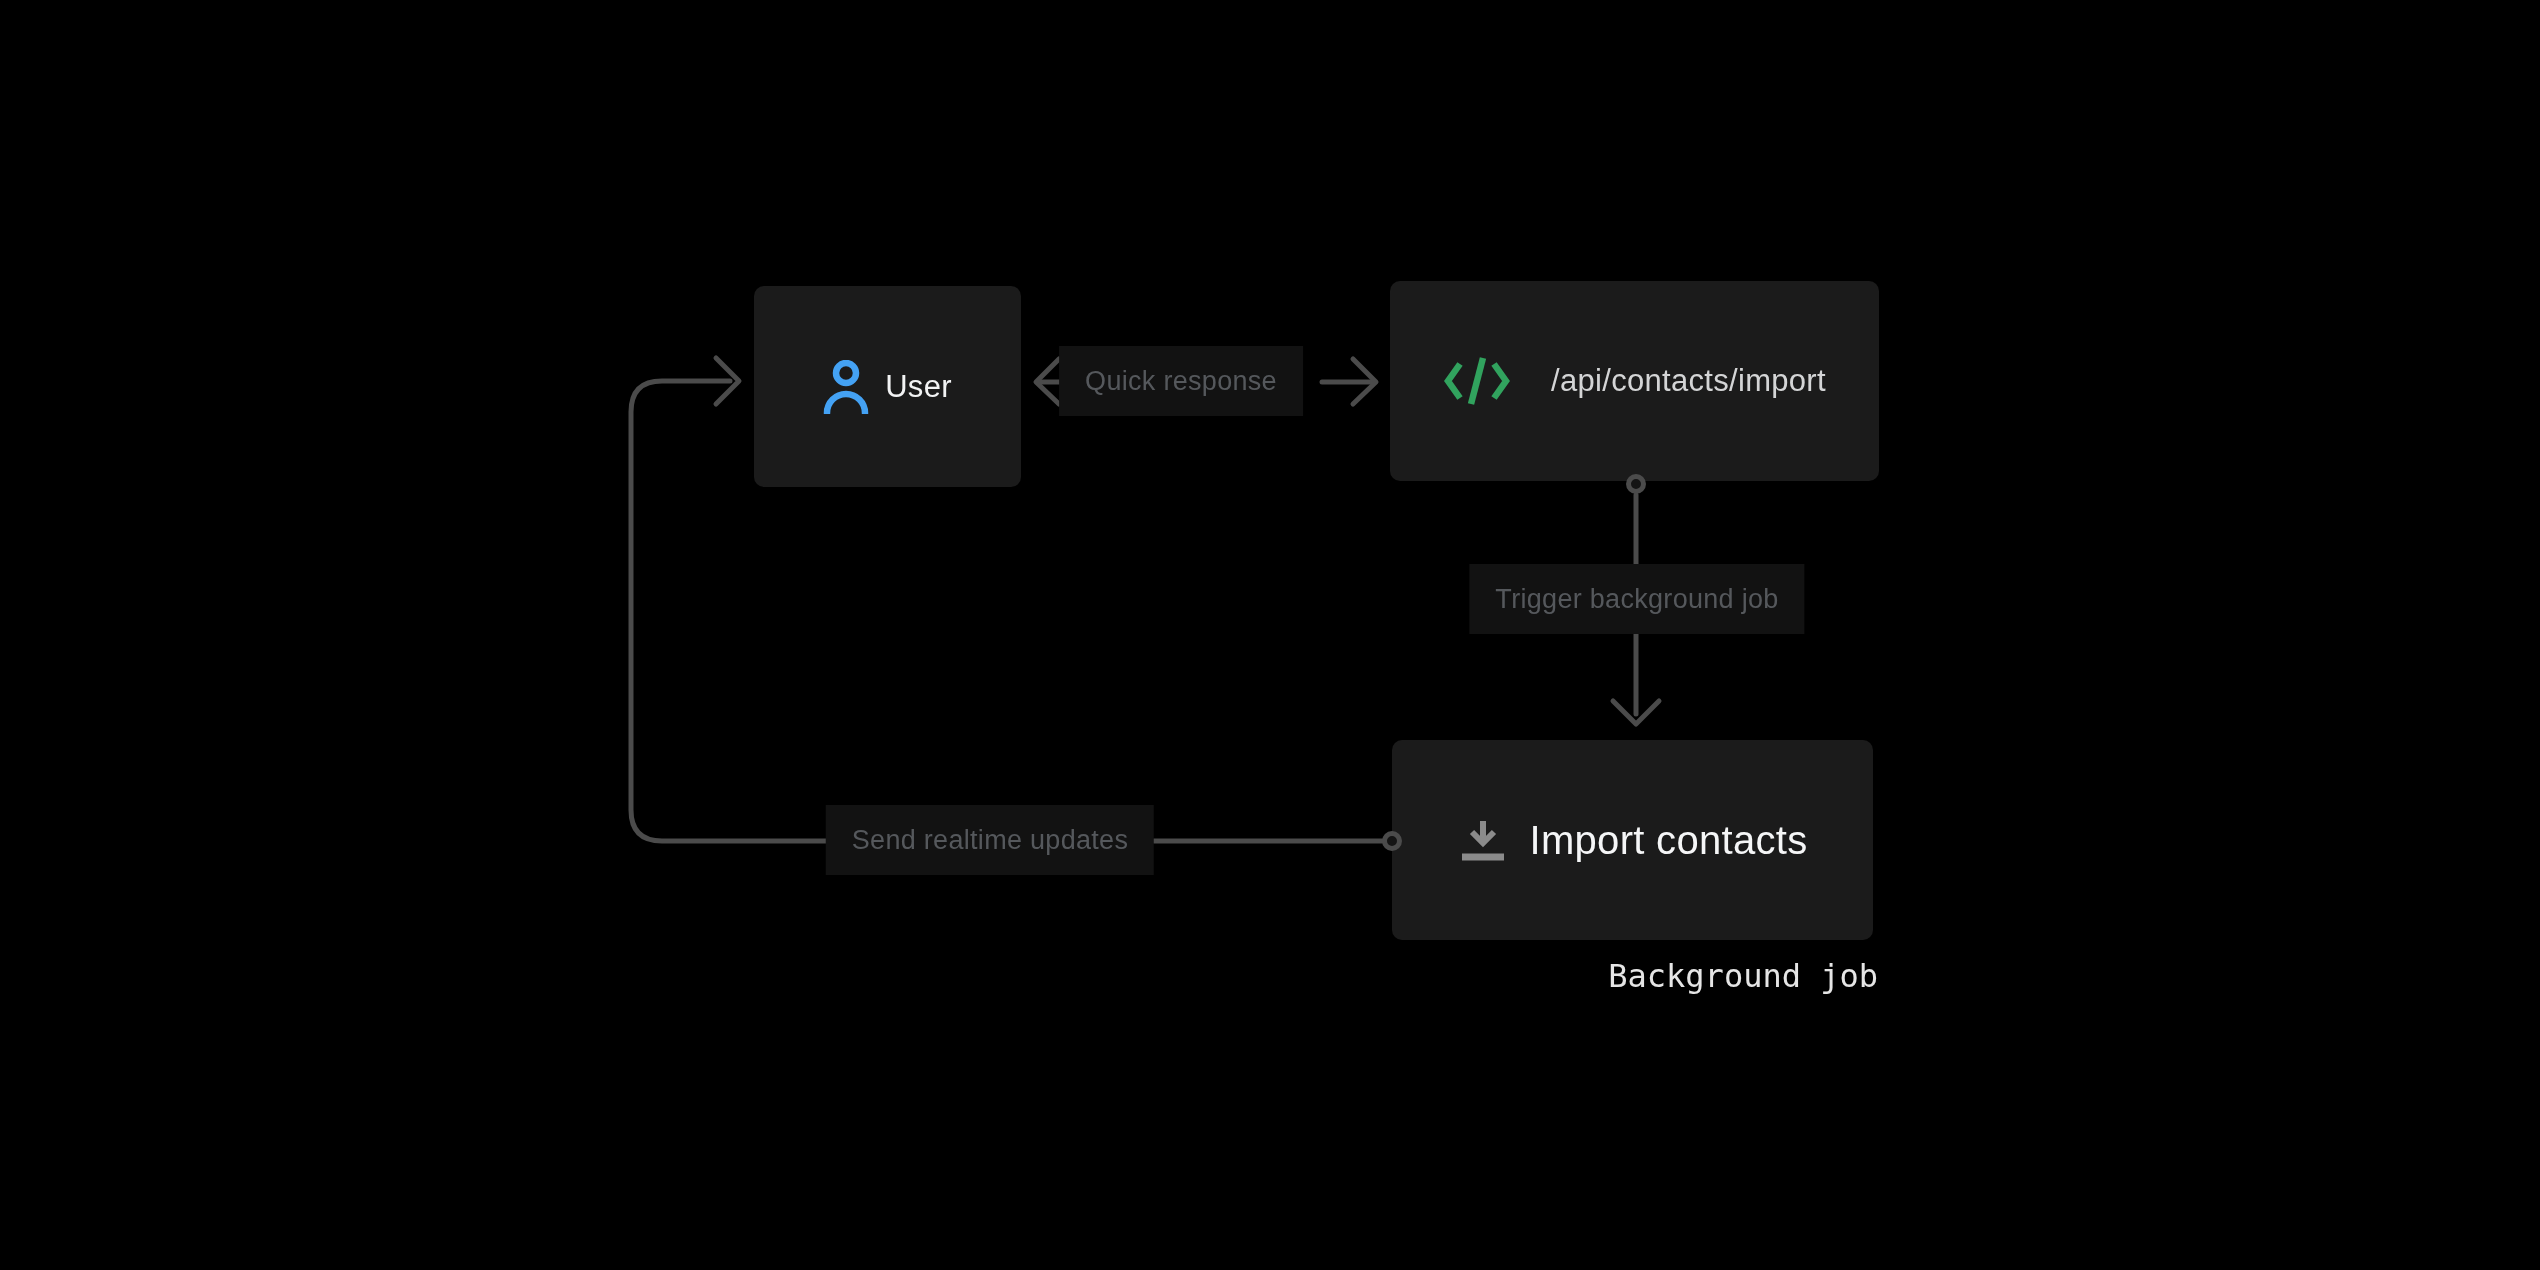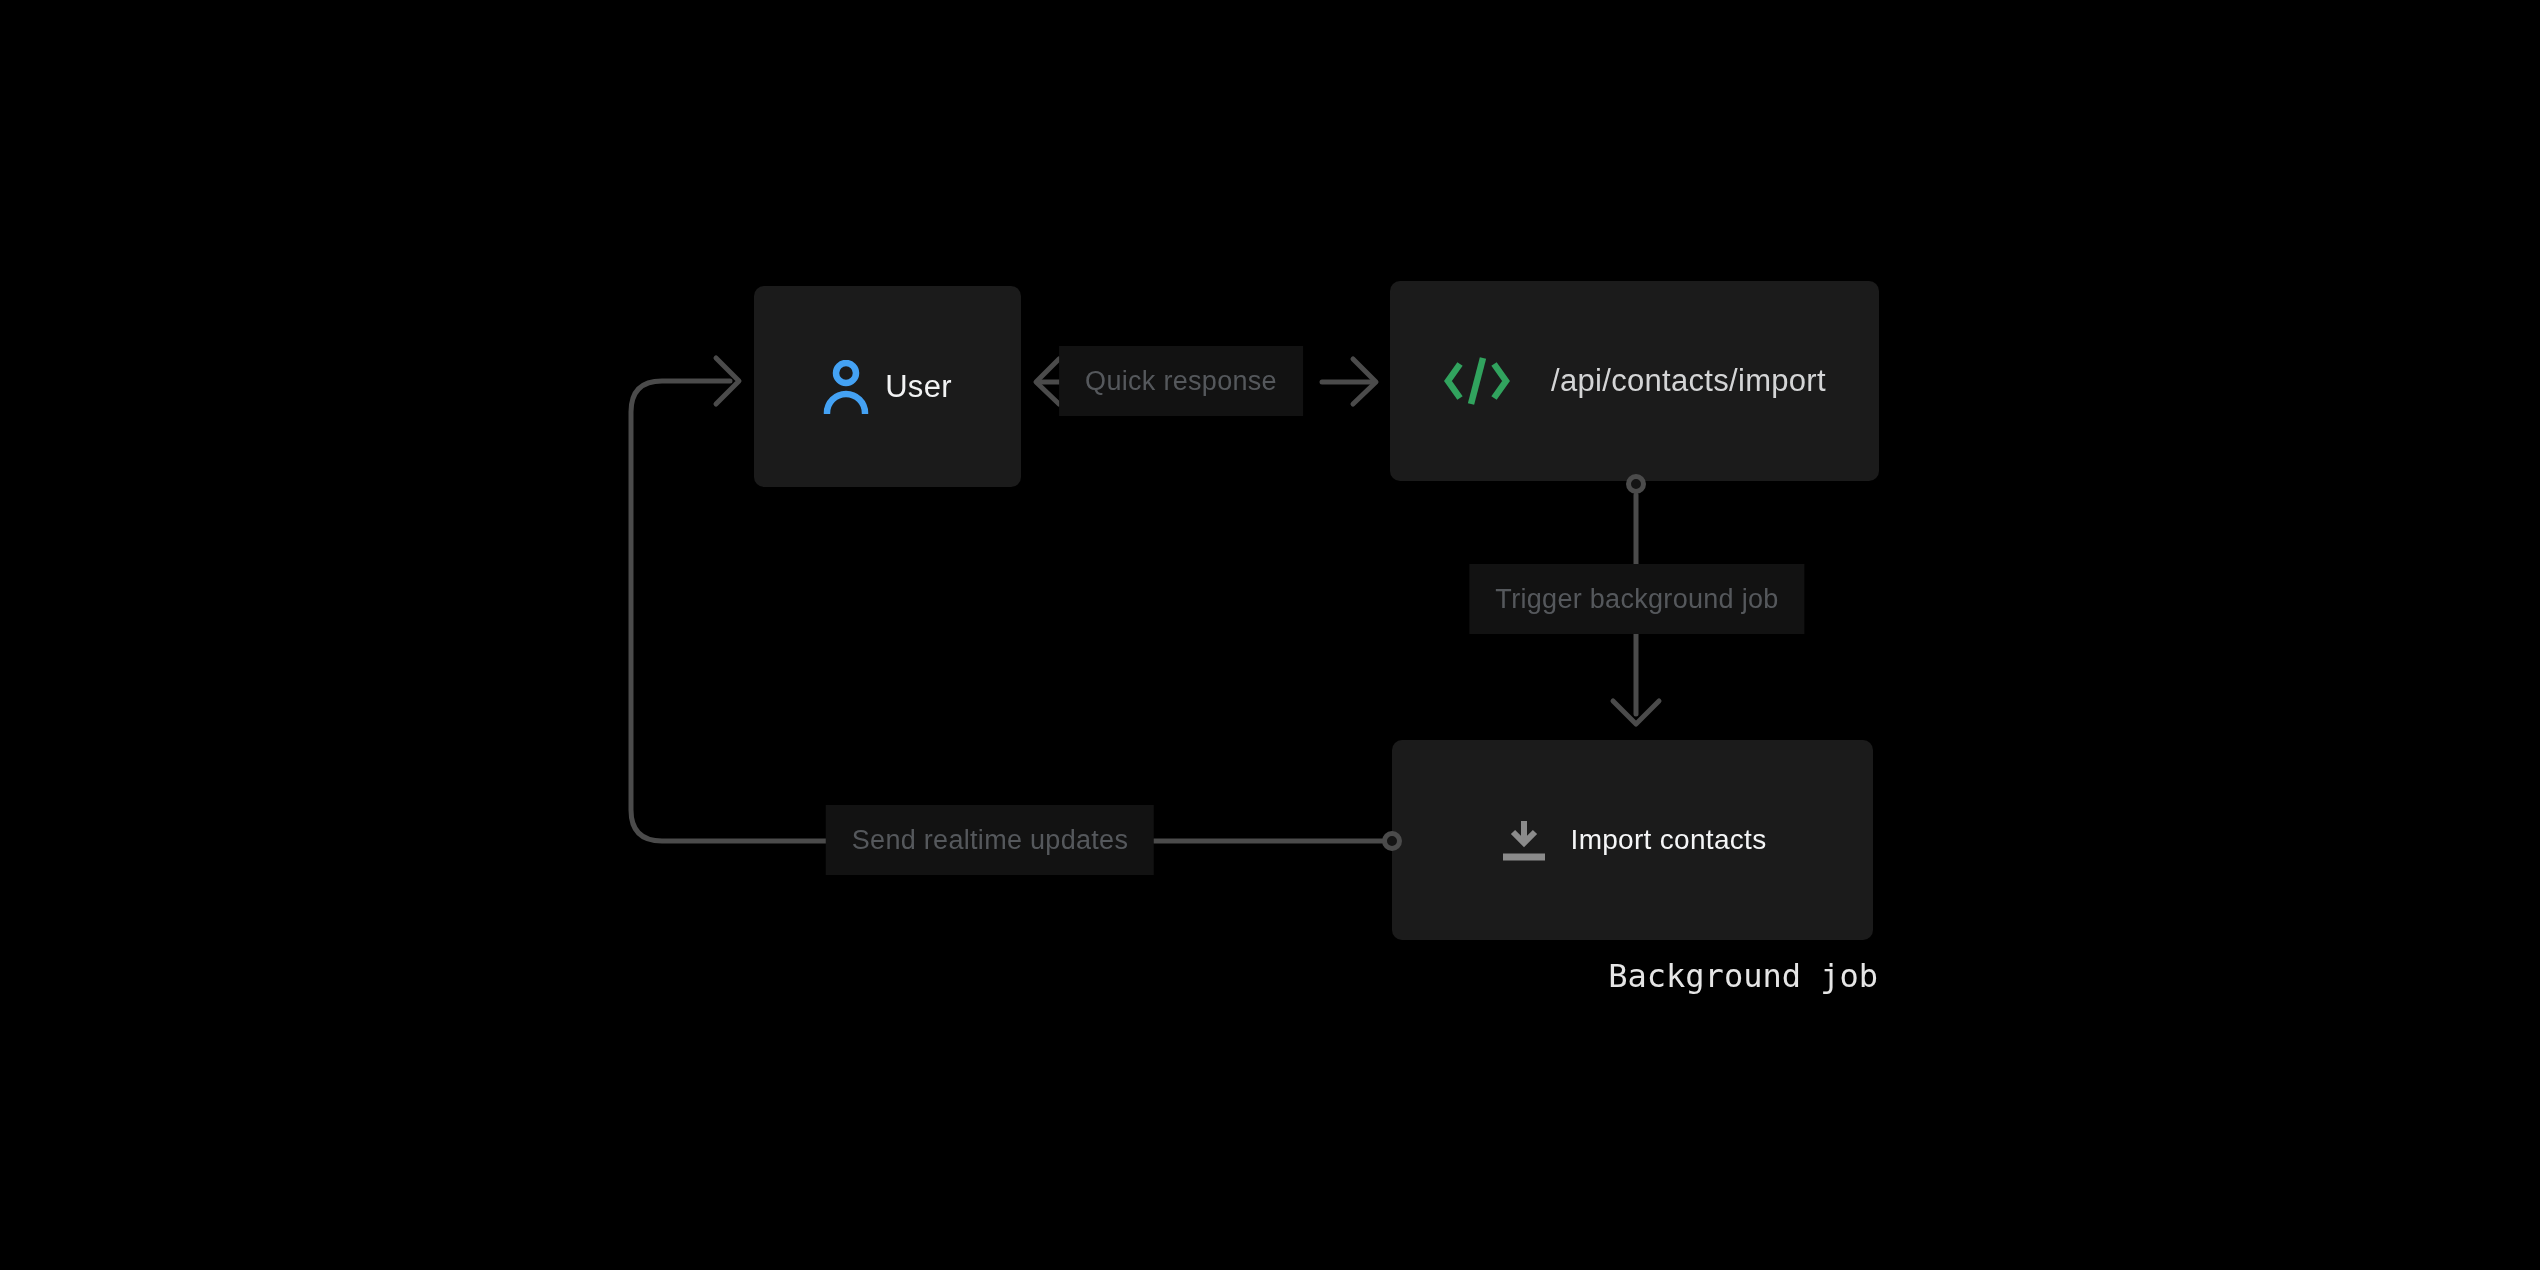--- a/index.html
+++ b/index.html
@@ -13,21 +13,21 @@
   }
   #node-user { left:754px; top:286px; width:267px; height:201px;
     flex-direction:row; gap:16px; }
   #node-api  { left:1390px; top:281px; width:489px; height:200px;
     flex-direction:row; gap:40px; }
   #node-job  { left:1392px; top:740px; width:481px; height:200px;
     flex-direction:row; gap:22px; }
   .node-label { white-space:nowrap; letter-spacing:.3px; }
   #node-user .node-label { color:#f2f3f4; font-size:31px; }
   #node-api  .node-label { color:#d4d5d6; font-size:31px; }
-  #node-job  .node-label { color:#f5f6f7; font-size:28px; }
+  #node-job  .node-label { color:#f5f6f7; font-size:40px; }
   #job-caption {
     position:absolute; left:1392px; top:957px; width:486px;
     text-align:right; color:#e5e5e5; font-size:32px;
     font-family:"DejaVu Sans Mono","Liberation Mono", monospace;
     white-space:nowrap;
   }
   svg.connectors { position:absolute; left:0; top:0; }
   .edge-stroke { stroke:#4b4b4b; stroke-width:5; fill:none;
     stroke-linecap:round; stroke-linejoin:round; }
   .edge-dot { fill:#141414; stroke:#4b4b4b; stroke-width:5; }

